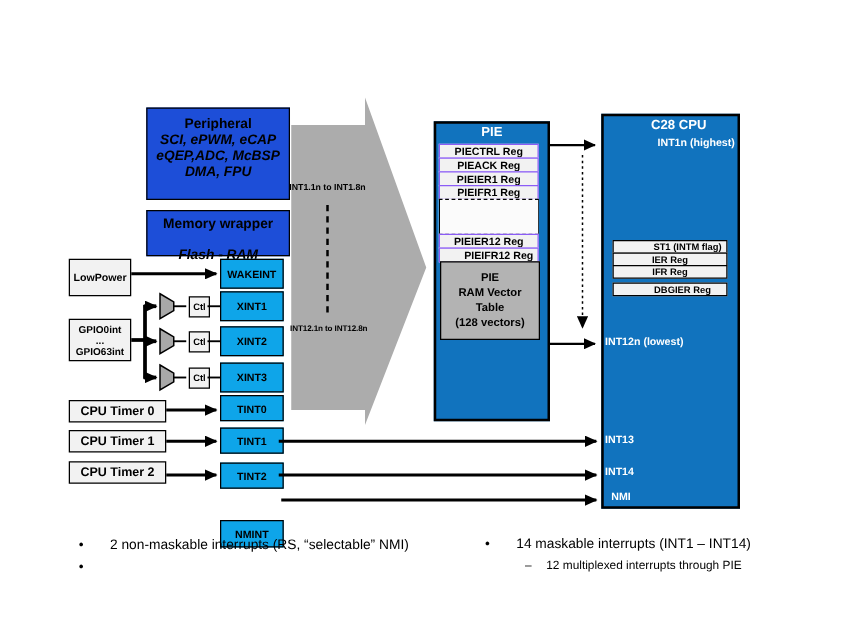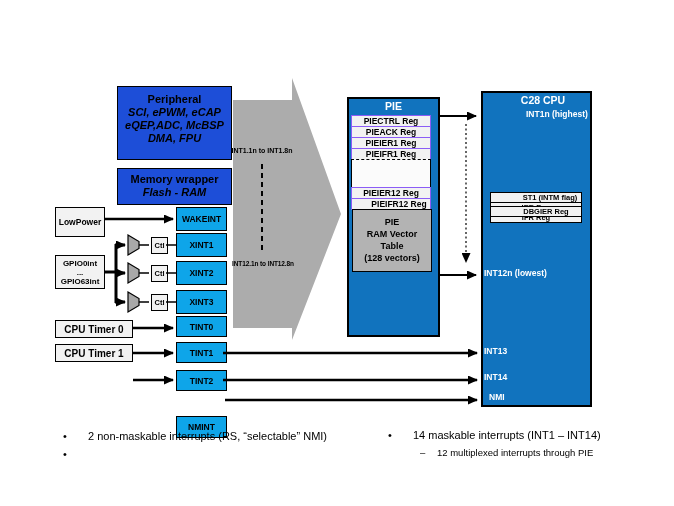--- a/index.html
+++ b/index.html
@@ -14,21 +14,21 @@
   #page-title{left:0;top:10px;width:674px;text-align:center;
               font-family:"DejaVu Sans","Liberation Sans",sans-serif;
               font-size:19px;font-weight:bold;letter-spacing:.2px;}
 
   .graybox{background:#1d4ed8;border:1.5px solid #000;}
   .peripheral{left:117px;top:86px;width:115px;height:74px;text-align:center;padding-top:6px;}
   .peripheral div{font-size:11px;font-weight:bold;line-height:13px;}
   .peripheral div.ital{font-style:italic;}
   .memory{left:117px;top:168px;width:115px;height:37px;text-align:center;padding-top:4px;}
   .memory div{font-size:11px;font-weight:bold;line-height:13px;}
-  .memory div.ital{font-style:italic;}
+  .memory div.ital{font-style:italic;margin-top:12px;}
 
   .srcbox{display:flex;align-items:center;justify-content:center;
           font-weight:bold;background:#F2F2F2;border:1.5px solid #000;}
   .lowpower{left:55px;top:207px;width:50px;height:30px;font-size:8.5px;}
   .gpio{left:55px;top:255px;width:50px;height:34px;font-size:8px;flex-direction:column;line-height:9px;}
   .timer{left:55px;width:78px;height:18px;font-size:10px;}
   .t0{top:320px;} .t1{top:344px;} .t2{top:369px;}
 
   .midbox{left:176px;width:51px;display:flex;align-items:center;justify-content:center;
           background:#0ea5e9;border:1.5px solid #000;font-size:8.5px;font-weight:bold;}
@@ -95,20 +95,21 @@
   </div>
 
   <div class="abs z2 srcbox lowpower">LowPower</div>
   <div class="abs z2 srcbox gpio">
     <div>GPIO0int</div>
     <div>...</div>
     <div>GPIO63int</div>
   </div>
   <div class="abs z2 srcbox timer t0">CPU Timer 0</div>
   <div class="abs z2 srcbox timer t1">CPU Timer 1</div>
+  <div class="abs z2 srcbox timer t2">CPU Timer 2</div>
 
   <div class="abs z2 ctlbox ctl1">Ctl</div>
   <div class="abs z2 ctlbox ctl2">Ctl</div>
   <div class="abs z2 ctlbox ctl3">Ctl</div>
 
   <div class="abs z2 midbox wakeint">WAKEINT</div>
   <div class="abs z2 midbox xint1">XINT1</div>
   <div class="abs z2 midbox xint2">XINT2</div>
   <div class="abs z2 midbox xint3">XINT3</div>
   <div class="abs z2 midbox tint0">TINT0</div>
@@ -134,21 +135,21 @@
     <div>Table</div>
     <div>(128 vectors)</div>
   </div>
 
   <div class="abs z2 bluebox cpu-block"></div>
   <div id="cpu-title" class="abs z2 blue-title">C28 CPU</div>
   <div class="abs z2 whitelabel" style="left:484px;top:109px;margin-left:42px;">INT1n (highest)</div>
   <div class="abs z2 cpureg" style="top:192px;padding-left:28px;">ST1 (INTM flag) Reg</div>
   <div class="abs z2 cpureg" style="top:202px;">IER Reg</div>
   <div class="abs z2 cpureg" style="top:212px;">IFR Reg</div>
-  <div class="abs z2 cpureg" style="top:206px;padding-left:20px;">DBGIER Reg</div>
+  <div class="abs z2 cpureg" style="top:226px;padding-left:20px;">DBGIER Reg</div>
   <div class="abs z2 whitelabel" style="left:484px;top:268px;">INT12n (lowest)</div>
   <div class="abs z2 whitelabel" style="left:484px;top:346px;">INT13</div>
   <div class="abs z2 whitelabel" style="left:484px;top:372px;">INT14</div>
   <div class="abs z2 whitelabel" style="left:489px;top:392px;">NMI</div>
 
   <div id="note-l1" class="abs z2 note">
     <span class="bullet">•</span>
     <span>2 non-maskable interrupts (RS, “selectable” NMI)</span>
   </div>
   <div id="note-l2" class="abs z2 note">

